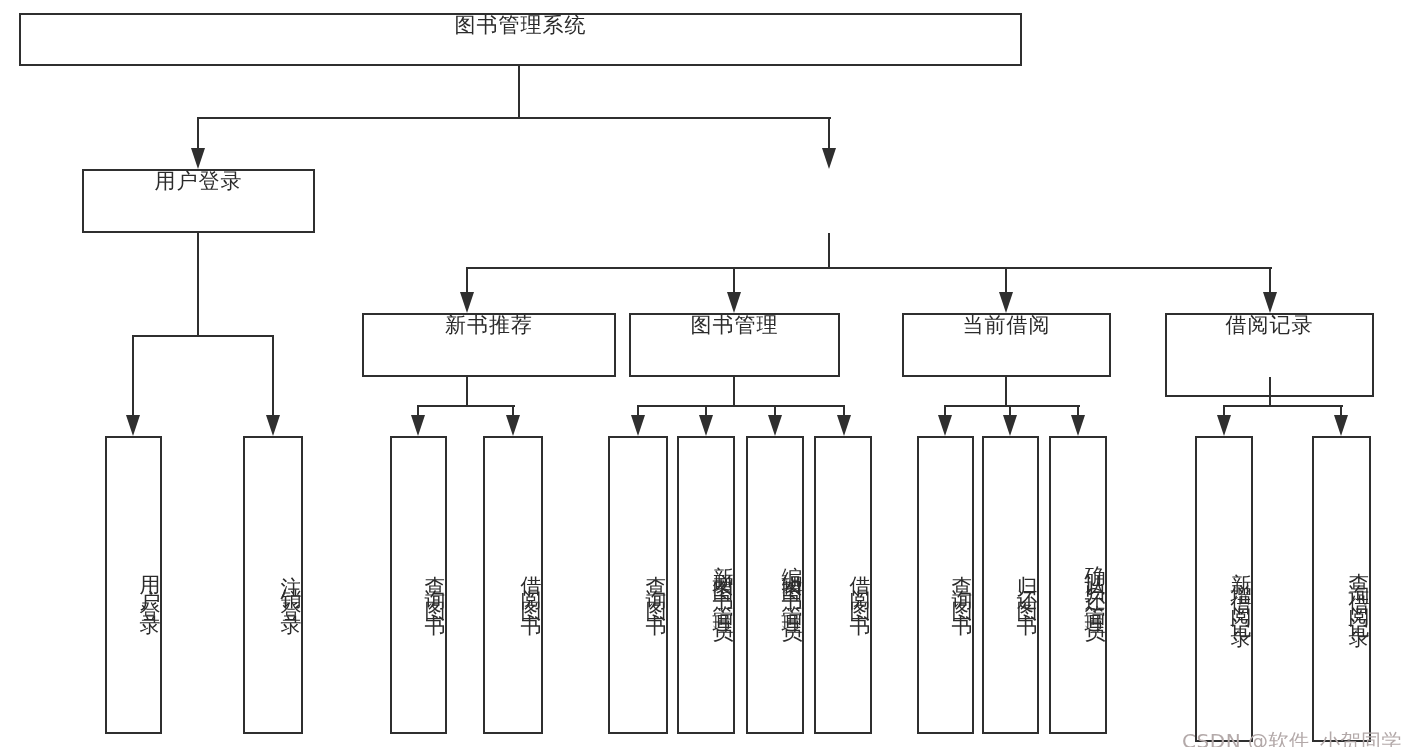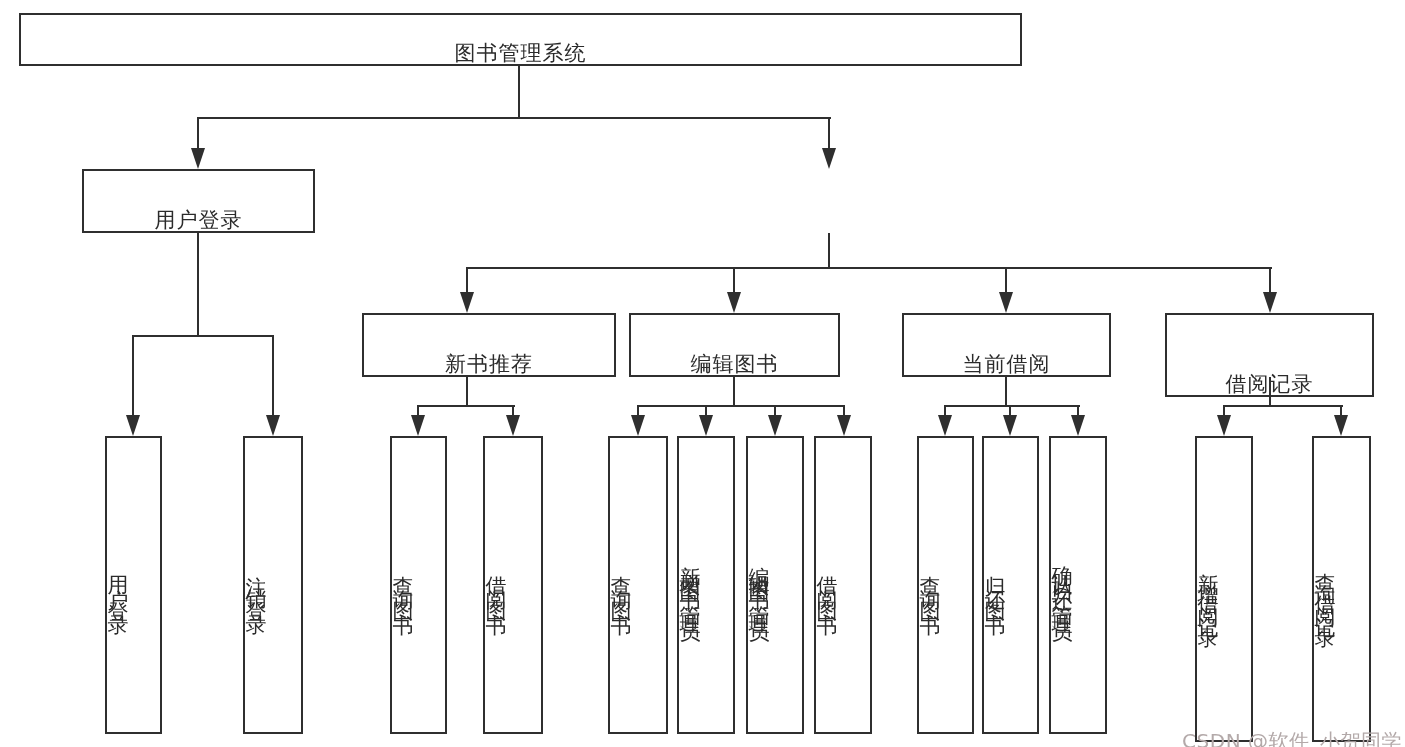--- a/index.html
+++ b/index.html
@@ -2,21 +2,21 @@
 <html><head>
 <meta charset="utf-8">
 <style>
   html,body{margin:0;padding:0;background:#ffffff;}
   .stage{
     position:relative;width:1405px;height:747px;background:#ffffff;overflow:hidden;
     font-family:"DejaVu Sans","Liberation Sans",sans-serif;
   }
   .box{
     position:absolute;background:#ffffff;border:2px solid #2f2f2f;box-sizing:border-box;
-    display:flex;align-items:flex-end;justify-content:center;
+    display:flex;align-items:flex-start;justify-content:center;
     color:#2b2b2b;font-size:21px;line-height:1;
   }
   .box.h span{letter-spacing:1px;white-space:nowrap;}
   .box.v{writing-mode:vertical-rl;text-orientation:mixed;}
   .box.v span{white-space:nowrap;}
   .sp4{letter-spacing:13px;}
   .sp6{letter-spacing:11px;}
   .sp9{letter-spacing:8px;}
   .line{position:absolute;background:#2f2f2f;}
   .arr{
@@ -43,21 +43,21 @@
   <div class="box h" style="left:82px;top:169px;width:233px;height:64px;">
     <span>用户登录</span>
   </div>
 
 
   <div class="box h" style="left:362px;top:313px;width:254px;height:64px;">
     <span>新书推荐</span>
   </div>
 
   <div class="box h" style="left:629px;top:313px;width:211px;height:64px;">
-    <span>编辑图书</span>
+    <span>图书管理</span>
   </div>
 
   <div class="box h" style="left:902px;top:313px;width:209px;height:64px;">
     <span>当前借阅</span>
   </div>
 
   <div class="box h" style="left:1165px;top:313px;width:209px;height:84px;">
     <span>借阅记录</span>
   </div>
 

